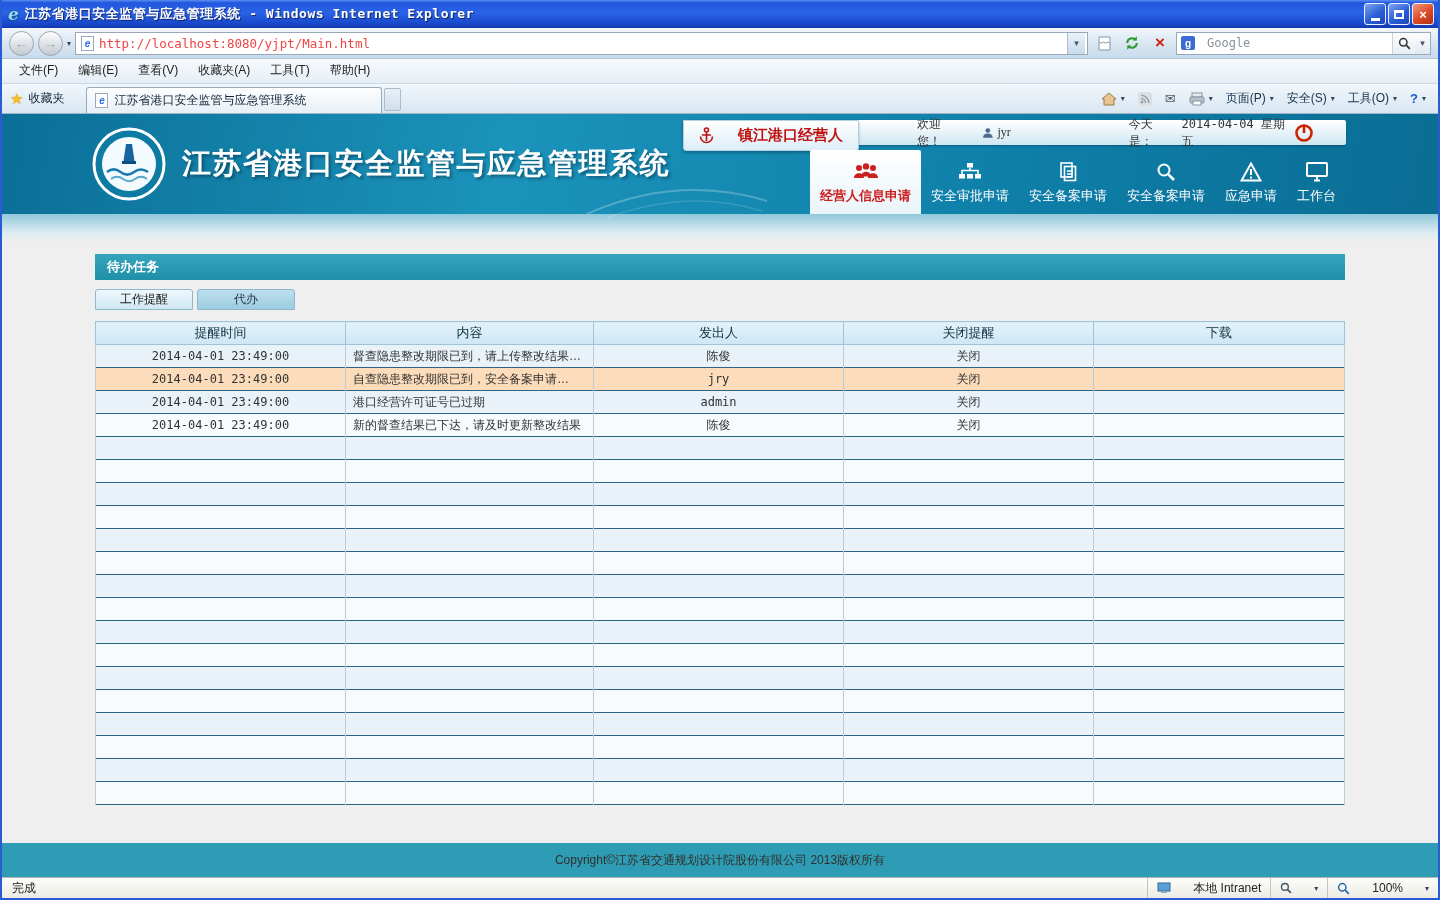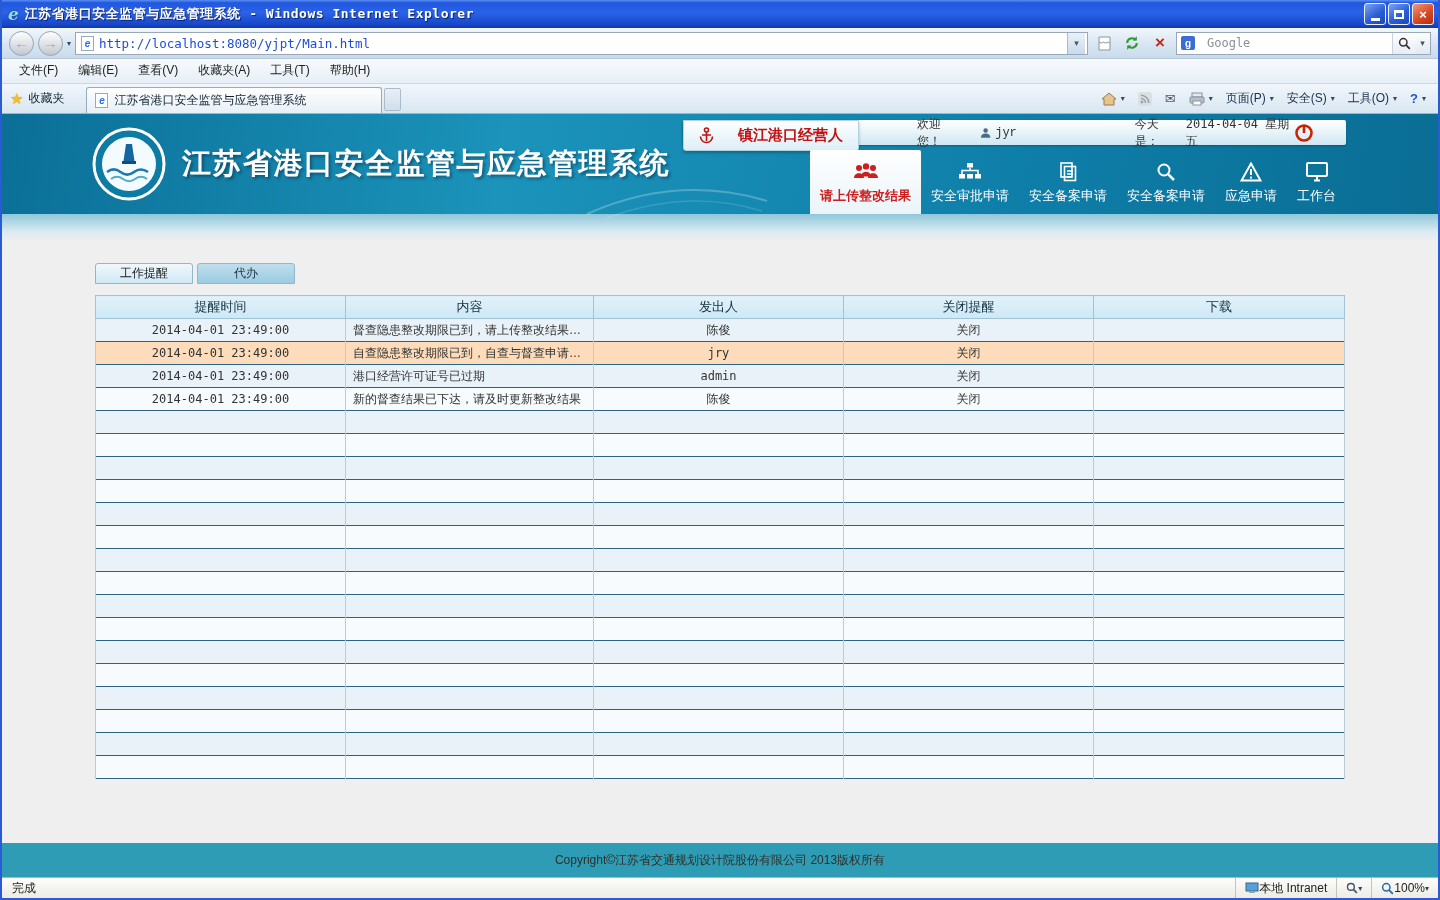--- a/index.html
+++ b/index.html
@@ -29,21 +29,21 @@
   .addressbar{ flex:0 0 31px; display:flex; align-items:center; gap:4px; padding:0 7px;
     background:linear-gradient(#f1f7fc,#d8e5f1 55%,#c9dbec); border-bottom:1px solid #b4c6d8; }
   .nav-circle{ width:25px; height:25px; border-radius:50%; flex:0 0 25px;
     background:linear-gradient(#fefefe,#d4d9de 70%,#c2c8ce); border:1px solid #98a6b4;
     display:flex; align-items:center; justify-content:center; color:#9aa6b2; font-size:14px; font-weight:bold; }
   .addr-field{ flex:1; height:23px; background:#fff; border:1px solid #98a8b8; display:flex;
     align-items:center; gap:5px; padding:0 2px 0 5px; }
   .page-ico{ width:13px; height:15px; background:#fff; border:1px solid #9ab; display:flex;
     align-items:center; justify-content:center; flex:0 0 13px; }
   .page-ico i{ color:#2a6fdd; font-weight:bold; font-size:10px; font-style:italic; }
-  .url-text{ flex:1; color:#1d4ed8; font-size:12.5px; font-family:"DejaVu Sans Mono",monospace; }
+  .url-text{ flex:1; color:#ef4444; font-size:12.5px; font-family:"DejaVu Sans Mono",monospace; }
   .addr-drop{ width:18px; height:21px; background:linear-gradient(#eaf2fa,#c8daea); border-left:1px solid #aabccc;
     display:flex; align-items:center; justify-content:center; font-size:9px; color:#456; }
   .abtn{ width:24px; height:23px; display:flex; align-items:center; justify-content:center;
     border:1px solid transparent; border-radius:2px; }
   .abtn.stop{ color:#cc2211; font-size:17px; font-weight:bold; }
   .searchbox{ flex:0 0 255px; height:23px; background:#fff; border:1px solid #98a8b8;
     display:flex; align-items:center; padding-left:4px; }
   .gicon{ width:14px; height:14px; background:#3a6cd4; color:#fff; font-weight:bold; font-size:10px;
     display:flex; align-items:center; justify-content:center; border-radius:2px; flex:0 0 14px; }
   .search-input{ flex:1; border:none; outline:none; font-size:12px; color:#333; padding:0 12px;
@@ -84,21 +84,21 @@
   .swoosh{ position:absolute; left:580px; top:52px; opacity:.7; }
   .hstrip{ position:absolute; top:6px; right:92px; width:663px; height:25px;
     background:linear-gradient(#ffffff,#cfe7f2); border-radius:2px; display:flex; align-items:center;
     font-size:12px; color:#333; box-shadow:0 1px 2px rgba(0,20,40,.3); }
   .role-badge{ height:31px; display:flex; align-items:center; gap:24px; padding:0 15px;
     background:linear-gradient(#feffff,#ddeef7); border:1px solid #b2d2e2; border-radius:0 0 3px 3px;
     color:#c11212; font-weight:bold; font-size:15px; align-self:flex-start; box-shadow:0 2px 3px rgba(0,0,0,.25);
     white-space:nowrap; }
   .welcome{ margin-left:58px; }
   .user-ico{ margin-left:18px; }
-  .uname{ margin-left:4px; font-family:Liberation Mono, monospace; }
+  .uname{ margin-left:4px; font-family:Liberation Serif, serif; }
   .today{ margin-left:118px; }
   .today-val{ margin-left:6px; font-family:"DejaVu Sans Mono","DejaVu Sans",monospace; }
   .power{ margin-left:auto; margin-right:32px; display:flex; align-items:center; }
   .mainnav{ position:absolute; right:92px; bottom:0; display:flex; align-items:flex-end; }
   .nav-item{ display:flex; flex-direction:column; align-items:center; gap:5px;
     padding:0 10px 9px; color:#fff; font-size:13px; white-space:nowrap; }
   .nav-item svg{ display:block; }
   .nav-item.active{ background:linear-gradient(#ffffff,#e9f4fa); color:#cc1f1f;
     padding-top:12px; border-radius:2px 2px 0 0; font-weight:bold; }
   .substrip{ flex:0 0 28px; background:linear-gradient(180deg,#8fc8da,#dcebf2 65%,#efefef); }
@@ -123,21 +123,21 @@
   .row-odd{ background:#e9f2f9; }
   .row-even{ background:#f7fbfd; }
   .row-hl{ background:#fcdcba !important; }
   .pfooter{ flex:0 0 34px; background:#2d9cb4; display:flex; align-items:center; justify-content:center;
     font-size:12px; color:#31302a; }
   
   .statusbar{ flex:0 0 21px; display:flex; align-items:center; font-size:12px; color:#222;
     background:linear-gradient(#fdfdfb,#ecebe4); border-top:1px solid #b6b6ae; }
   .sb-left{ flex:1; padding:0 10px; }
   .sb-seg{ border-left:1px solid #c4c4bc; height:100%; display:flex; align-items:center;
-    padding:0 9px; gap:0; white-space:nowrap; }
+    padding:0 9px; gap:22px; white-space:nowrap; }
 </style>
 </head>
 <body>
 
 <div class="window">
 
   <div class="titlebar">
     <span class="ie-logo">e</span>
     <span class="title-text">江苏省港口安全监管与应急管理系统 - Windows Internet Explorer</span>
     <div class="winbtns">
@@ -302,21 +302,21 @@
       <div class="mainnav">
         <div class="nav-item active">
           <svg width="28" height="20" viewBox="0 0 28 20" fill="currentColor">
             <circle cx="7" cy="6" r="3"></circle>
               <path d="M2 16c0-3 2.2-4.8 5-4.8s5 1.8 5 4.8z"></path>
             <circle cx="21" cy="6" r="3"></circle>
               <path d="M16 16c0-3 2.2-4.8 5-4.8s5 1.8 5 4.8z"></path>
             <circle cx="14" cy="4.4" r="3.2"></circle>
               <path d="M8.8 14.5c.4-3 2.6-4.8 5.2-4.8s4.8 1.8 5.2 4.8z"></path>
           </svg>
-          <span>请上传整改结果</span>
+          <span>经营人信息申请</span>
         </div>
         <div class="nav-item">
           <svg width="24" height="20" viewBox="0 0 24 20">
             <rect x="9" y="1" width="6" height="4.5" fill="currentColor"></rect>
             <path d="M12 5.5v3M4 12V8.5h16V12" stroke="currentColor" fill="none" stroke-width="1.5"></path>
             <rect x="1" y="12" width="6" height="4.5" fill="currentColor"></rect>
               <rect x="9" y="12" width="6" height="4.5" fill="currentColor"></rect>
               <rect x="17" y="12" width="6" height="4.5" fill="currentColor"></rect>
           </svg>
           <span>安全审批申请</span>
@@ -350,20 +350,23 @@
             <path d="M8 18.5h6M11 14v4.5" stroke="currentColor" stroke-width="2"></path>
           </svg>
           <span>工作台</span>
         </div>
       </div>
     </div>
 
     <div class="substrip"></div>
 
     <div class="content">
+      <div class="panel-title">
+        <span>待办任务</span>
+      </div>
       <div class="tabs">
         <div class="tabbtn tab-active">工作提醒</div>
         <div class="tabbtn tab-inactive">代办</div>
       </div>
       <table class="grid">
         <colgroup>
             <col style="width:250px">
             <col style="width:248px">
             <col style="width:250px">
             <col style="width:250px">
@@ -381,21 +384,21 @@
         <tbody>
             <tr class="row-odd">
               <td class="mono">2014-04-01 23:49:00</td>
               <td class="al">督查隐患整改期限已到，请上传整改结果…</td>
               <td>陈俊</td>
               <td>关闭</td>
               <td></td>
             </tr>
             <tr class="row-even row-hl">
               <td class="mono">2014-04-01 23:49:00</td>
-              <td class="al">自查隐患整改期限已到，自查与督查申请…</td>
+              <td class="al">自查隐患整改期限已到，安全备案申请…</td>
               <td class="mono">jry</td>
               <td>关闭</td>
               <td></td>
             </tr>
             <tr class="row-odd">
               <td class="mono">2014-04-01 23:49:00</td>
               <td class="al">港口经营许可证号已过期</td>
               <td class="mono">admin</td>
               <td>关闭</td>
               <td></td>

